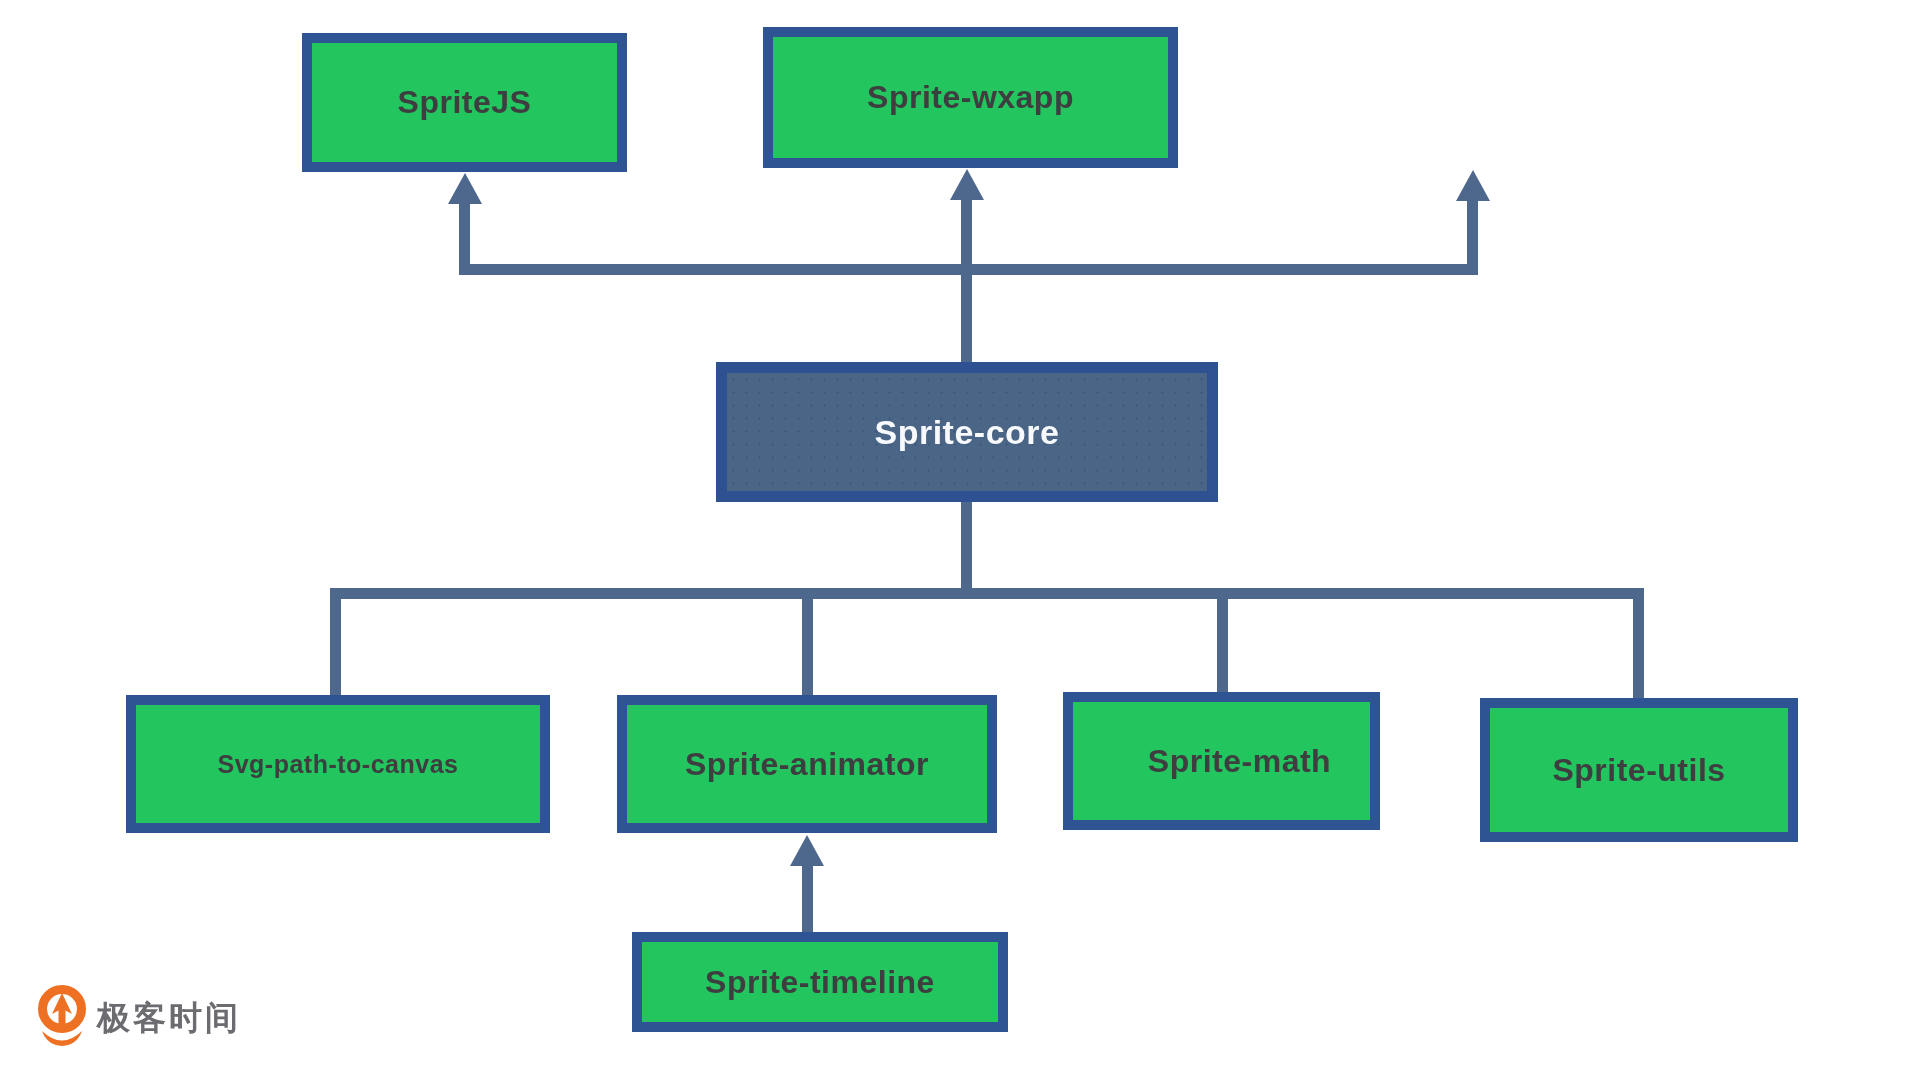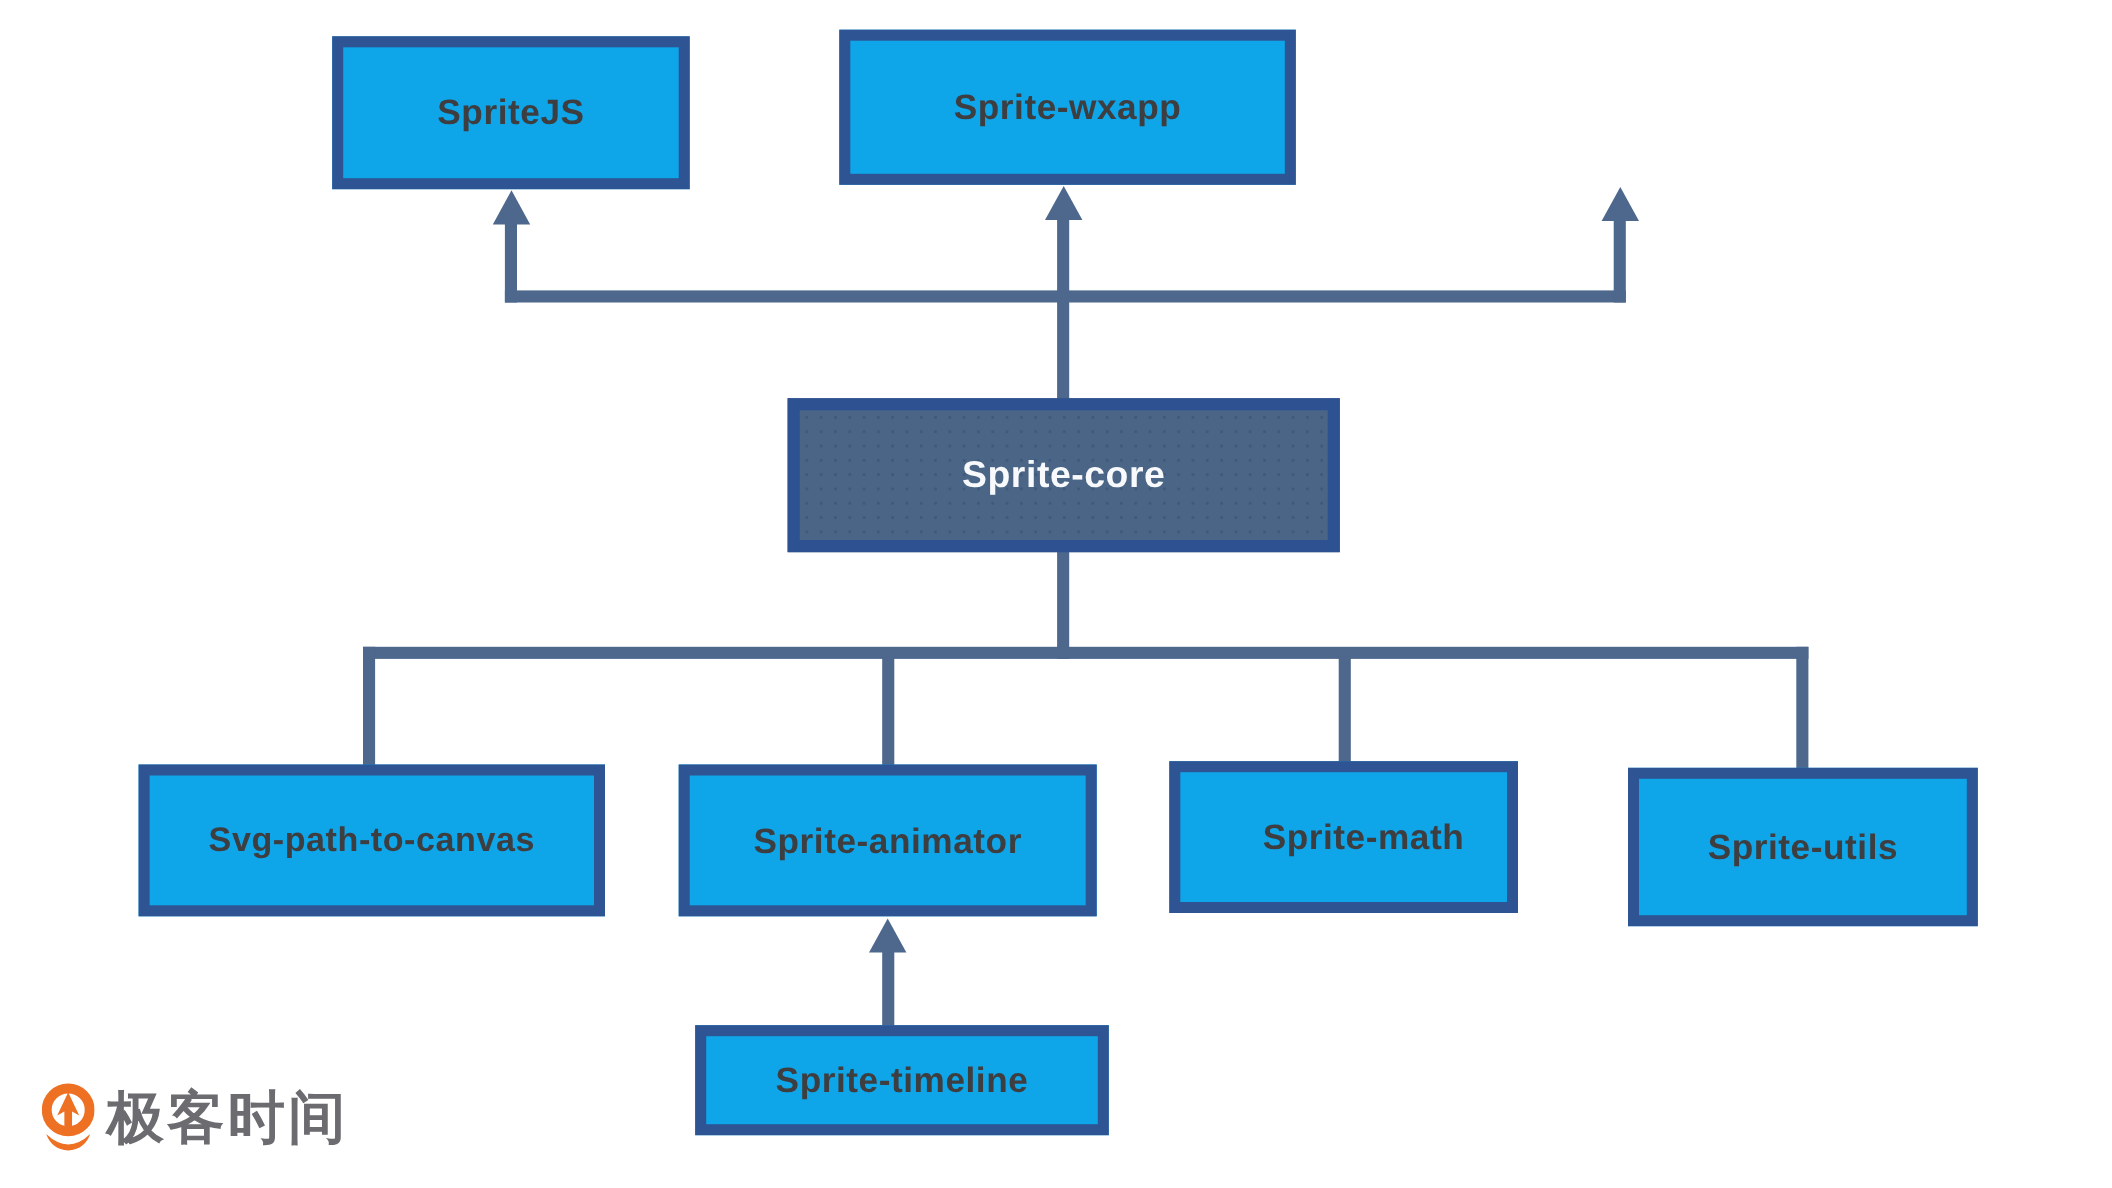--- a/index.html
+++ b/index.html
@@ -13,38 +13,38 @@
     --logo-orange:#ee7023;
     --logo-text-color:#6b6b70;
   }
   html,body{margin:0;padding:0;background:var(--background);}
   .canvas{
     position:relative;width:1920px;height:1080px;background:var(--background);
     overflow:hidden;font-family:"Liberation Sans",sans-serif;
   }
   
   .node{
-    position:absolute;box-sizing:border-box;background:#0ea5e9;
+    position:absolute;box-sizing:border-box;background:#22c55e;
     border:10px solid var(--box-border);
     display:flex;align-items:center;justify-content:center;
     font-weight:bold;font-size:32px;color:var(--label-text);
     letter-spacing:.5px;white-space:nowrap;
   }
   .n-spritejs {left:302px; top:33px;  width:325px; height:139px;}
   .n-wxapp    {left:763px; top:27px;  width:415px; height:141px;}
   .n-extend   {left:1288px;top:27px;  width:380px; height:141px;}
   .n-core{
     left:716px; top:362px; width:502px; height:140px;
     border-width:11px;border-color:#2e5191;
     background-color:var(--core-fill);
     background-image:radial-gradient(var(--core-fill-dot) 1.2px, transparent 1.3px);
     background-size:13px 13px;
     color:var(--core-text);font-size:34px;justify-content:center;
   }
-  .n-svgpath  {left:126px; top:695px; width:424px; height:138px;font-size:31px;}
+  .n-svgpath  {left:126px; top:695px; width:424px; height:138px;font-size:25px;}
   .n-animator {left:617px; top:695px; width:380px; height:138px;}
   .n-math     {left:1063px;top:692px; width:317px; height:138px;padding-left:36px;}
   .n-utils    {left:1480px;top:698px; width:318px; height:144px;justify-content:center;}
   .n-timeline {left:632px; top:932px; width:376px; height:100px;}
   
   .edge{position:absolute;background:var(--connector);}
   .arrow-up{
     position:absolute;width:0;height:0;
     border-left:17px solid transparent;border-right:17px solid transparent;
     border-bottom:31px solid var(--connector);
@@ -60,21 +60,21 @@
   .c-bottom-h       {left:330px; top:588px; width:1314px;height:11px;}
   .c-drop-svgpath   {left:330px; top:588px; width:11px;  height:109px;}
   .c-drop-animator  {left:802px; top:596px; width:11px;  height:101px;}
   .c-drop-math      {left:1217px;top:596px; width:11px;  height:98px;}
   .c-drop-utils     {left:1633px;top:588px; width:11px;  height:112px;}
   .a-timeline       {left:790px; top:835px;}
   .c-timeline-shaft {left:802px; top:864px; width:11px;  height:70px;}
   
   .logo{position:absolute;left:38px;top:983px;display:flex;align-items:center;gap:11px;}
   .logo-text{
-    font-size:52px;font-weight:600;color:var(--logo-text-color);
+    font-size:33px;font-weight:600;color:var(--logo-text-color);
     letter-spacing:3px;line-height:1;
   }
 </style>
 </head>
 <body>
 
 <div class="canvas">
 
   <div class="edge c-top-h"></div>
   <div class="edge c-spritejs-shaft"></div>

